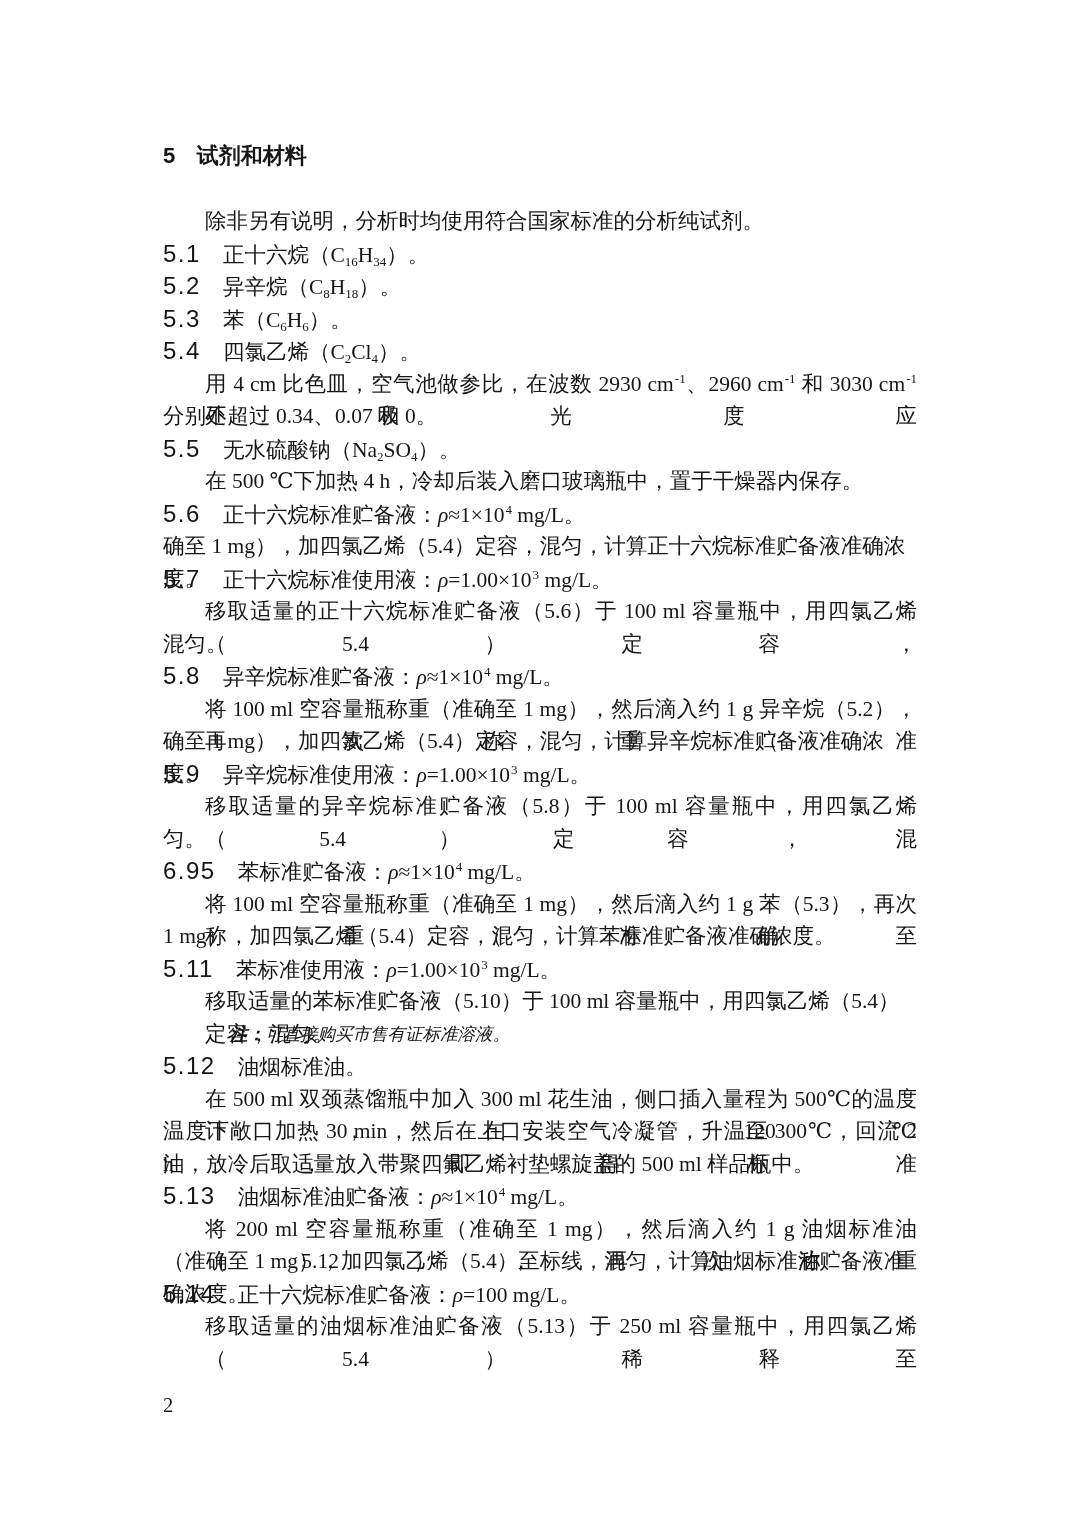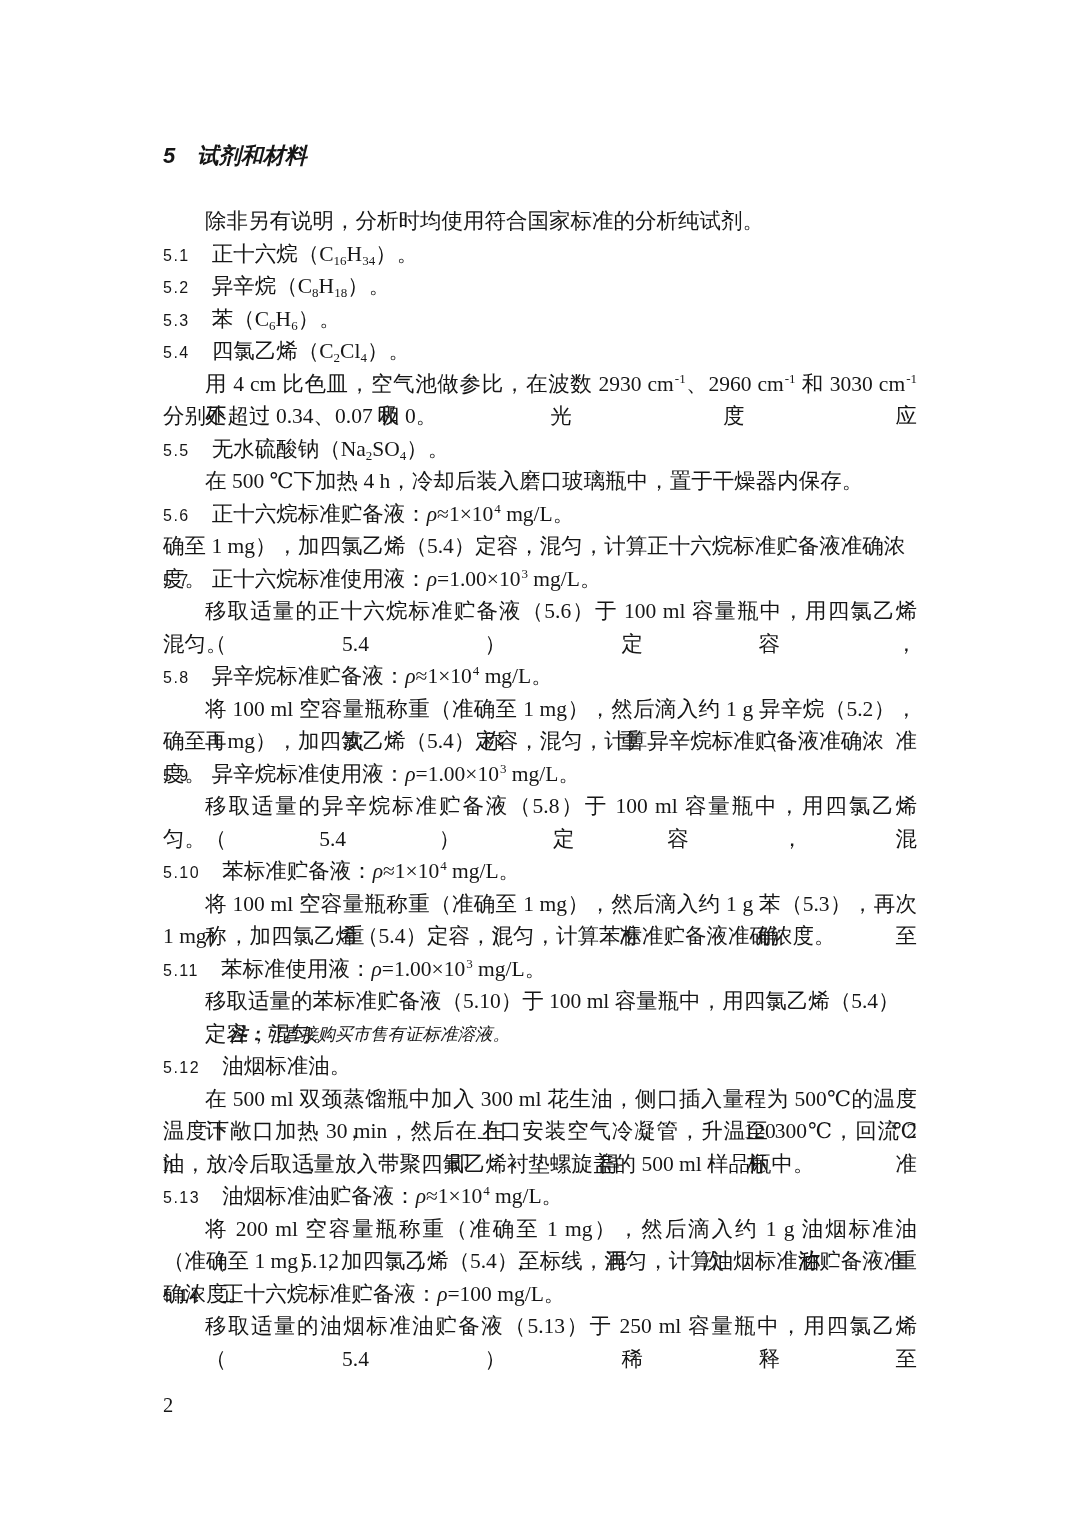--- a/index.html
+++ b/index.html
@@ -26,30 +26,29 @@
   }
   .line.just {
     text-align: justify;
     text-align-last: justify;
   }
   .line.ind1 { padding-left: 42px; }
   .line.heading {
     font-family: "Liberation Sans", "DejaVu Sans", sans-serif;
     font-weight: bold;
     font-size: 22px;
-    font-style: italic;
   }
   .line.note {
     padding-left: 67px;
     font-size: 17.5px;
     font-style: italic;
   }
   .cnum {
     font-family: "Liberation Sans", "DejaVu Sans", sans-serif;
-    font-size: 16px;
+    font-size: 24px;
     letter-spacing: 1.5px;
     margin-right: 22px;
   }
   .heading .cnum {
     font-size: 22px;
     font-weight: bold;
     margin-right: 20px;
   }
   .seg { white-space: pre-wrap; }
   .seg.sub {
@@ -100,21 +99,21 @@
     <div class="line para"><span class="seg">确至 1 mg），加四氯乙烯（5.4）定容，混匀，计算正十六烷标准贮备液准确浓度。</span></div>
     <div class="line clause"><span class="cnum">5.7</span><span class="seg">正十六烷标准使用液：</span><span class="seg ital">ρ</span><span class="seg">=1.00×10</span><span class="seg sup">3</span><span class="seg"> mg/L。</span></div>
     <div class="line para just ind1"><span class="seg">移取适量的正十六烷标准贮备液（5.6）于 100 ml 容量瓶中，用四氯乙烯（5.4）定容，</span></div>
     <div class="line para"><span class="seg">混匀。</span></div>
     <div class="line clause"><span class="cnum">5.8</span><span class="seg">异辛烷标准贮备液：</span><span class="seg ital">ρ</span><span class="seg">≈1×10</span><span class="seg sup">4</span><span class="seg"> mg/L。</span></div>
     <div class="line para just ind1"><span class="seg">将 100 ml 空容量瓶称重（准确至 1 mg），然后滴入约 1 g 异辛烷（5.2），再次称重（准</span></div>
     <div class="line para"><span class="seg">确至 1 mg），加四氯乙烯（5.4）定容，混匀，计算异辛烷标准贮备液准确浓度。</span></div>
     <div class="line clause"><span class="cnum">5.9</span><span class="seg">异辛烷标准使用液：</span><span class="seg ital">ρ</span><span class="seg">=1.00×10</span><span class="seg sup">3</span><span class="seg"> mg/L。</span></div>
     <div class="line para just ind1"><span class="seg">移取适量的异辛烷标准贮备液（5.8）于 100 ml 容量瓶中，用四氯乙烯（5.4）定容，混</span></div>
     <div class="line para"><span class="seg">匀。</span></div>
-    <div class="line clause"><span class="cnum">5.10</span><span class="seg">苯标准贮备液：</span><span class="seg ital">ρ</span><span class="seg">≈1×10</span><span class="seg sup">4</span><span class="seg"> mg/L。</span></div>
+    <div class="line clause"><span class="cnum">6.95</span><span class="seg">苯标准贮备液：</span><span class="seg ital">ρ</span><span class="seg">≈1×10</span><span class="seg sup">4</span><span class="seg"> mg/L。</span></div>
     <div class="line para just ind1"><span class="seg">将 100 ml 空容量瓶称重（准确至 1 mg），然后滴入约 1 g 苯（5.3），再次称重（准确至</span></div>
     <div class="line para"><span class="seg">1 mg），加四氯乙烯（5.4）定容，混匀，计算苯标准贮备液准确浓度。</span></div>
     <div class="line clause"><span class="cnum">5.11</span><span class="seg">苯标准使用液：</span><span class="seg ital">ρ</span><span class="seg">=1.00×10</span><span class="seg sup">3</span><span class="seg"> mg/L。</span></div>
     <div class="line para ind1"><span class="seg">移取适量的苯标准贮备液（5.10）于 100 ml 容量瓶中，用四氯乙烯（5.4）定容，混匀。</span></div>
     <div class="line note"><span class="seg bold">注：</span><span class="seg">可直接购买市售有证标准溶液。</span></div>
     <div class="line clause"><span class="cnum">5.12</span><span class="seg">油烟标准油。</span></div>
     <div class="line para just ind1"><span class="seg">在 500 ml 双颈蒸馏瓶中加入 300 ml 花生油，侧口插入量程为 500℃的温度计，在 120℃</span></div>
     <div class="line para just"><span class="seg">温度下敞口加热 30 min，然后在上口安装空气冷凝管，升温至 300℃，回流 2 h，即得标准</span></div>
     <div class="line para"><span class="seg">油，放冷后取适量放入带聚四氟乙烯衬垫螺旋盖的 500 ml 样品瓶中。</span></div>
     <div class="line clause"><span class="cnum">5.13</span><span class="seg">油烟标准油贮备液：</span><span class="seg ital">ρ</span><span class="seg">≈1×10</span><span class="seg sup">4</span><span class="seg"> mg/L。</span></div>

